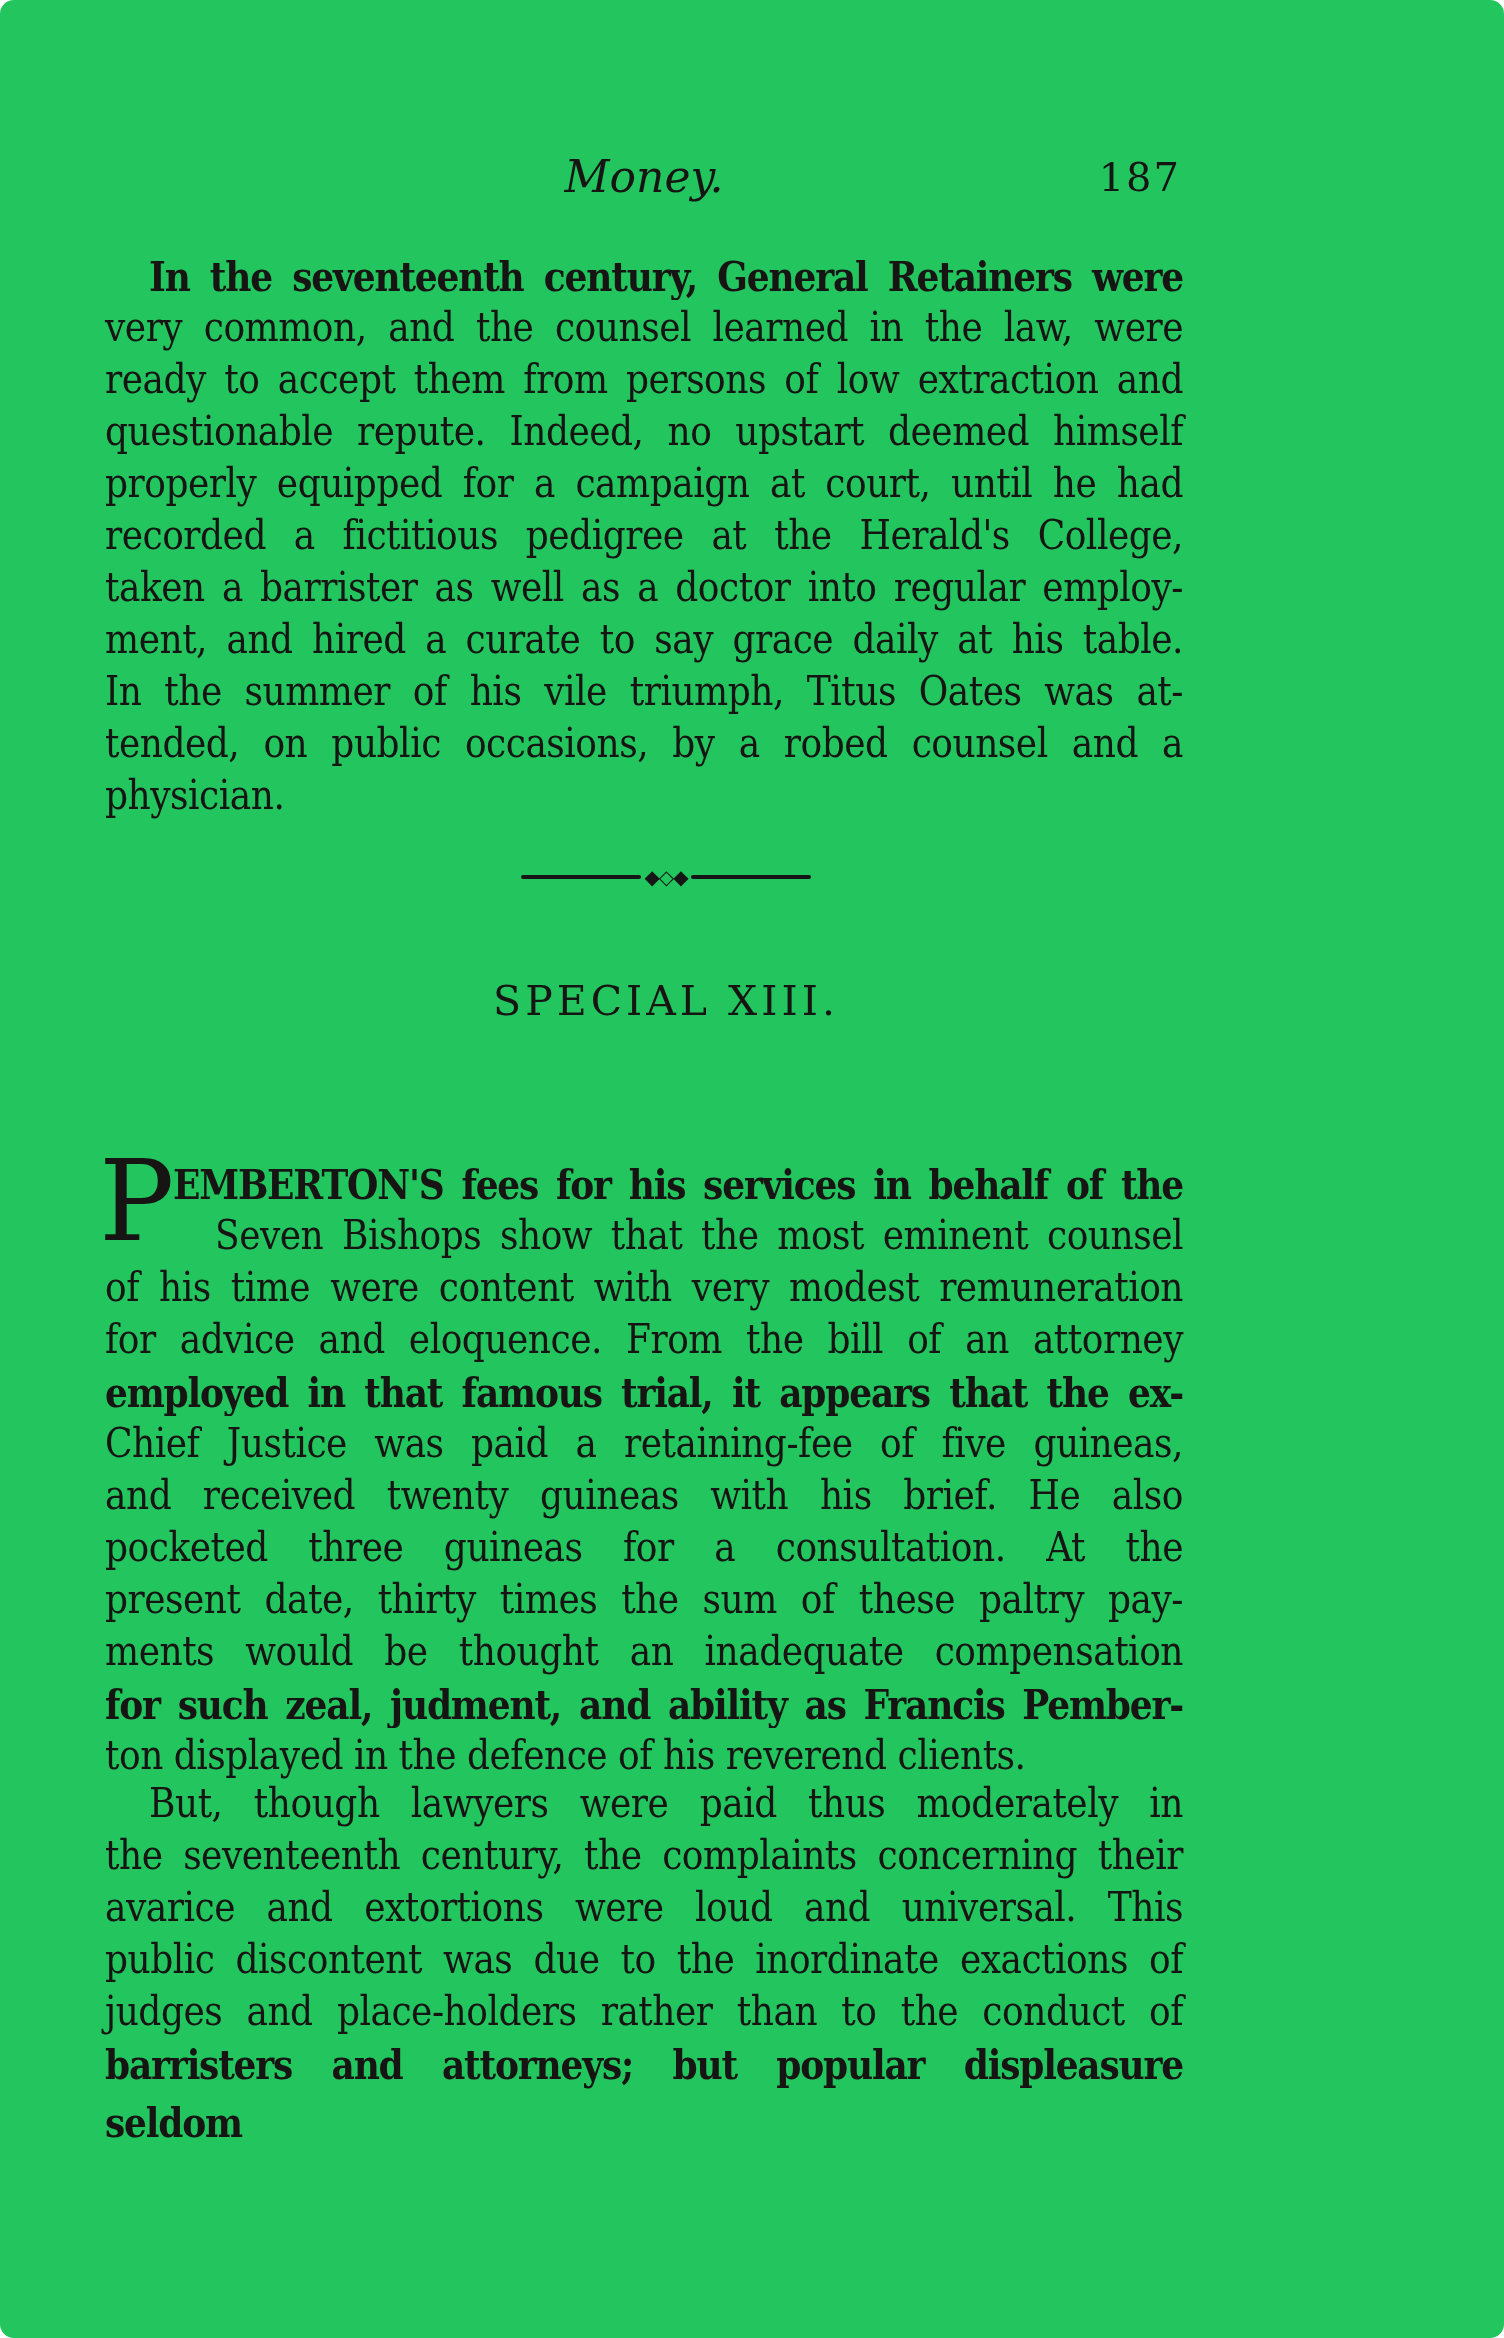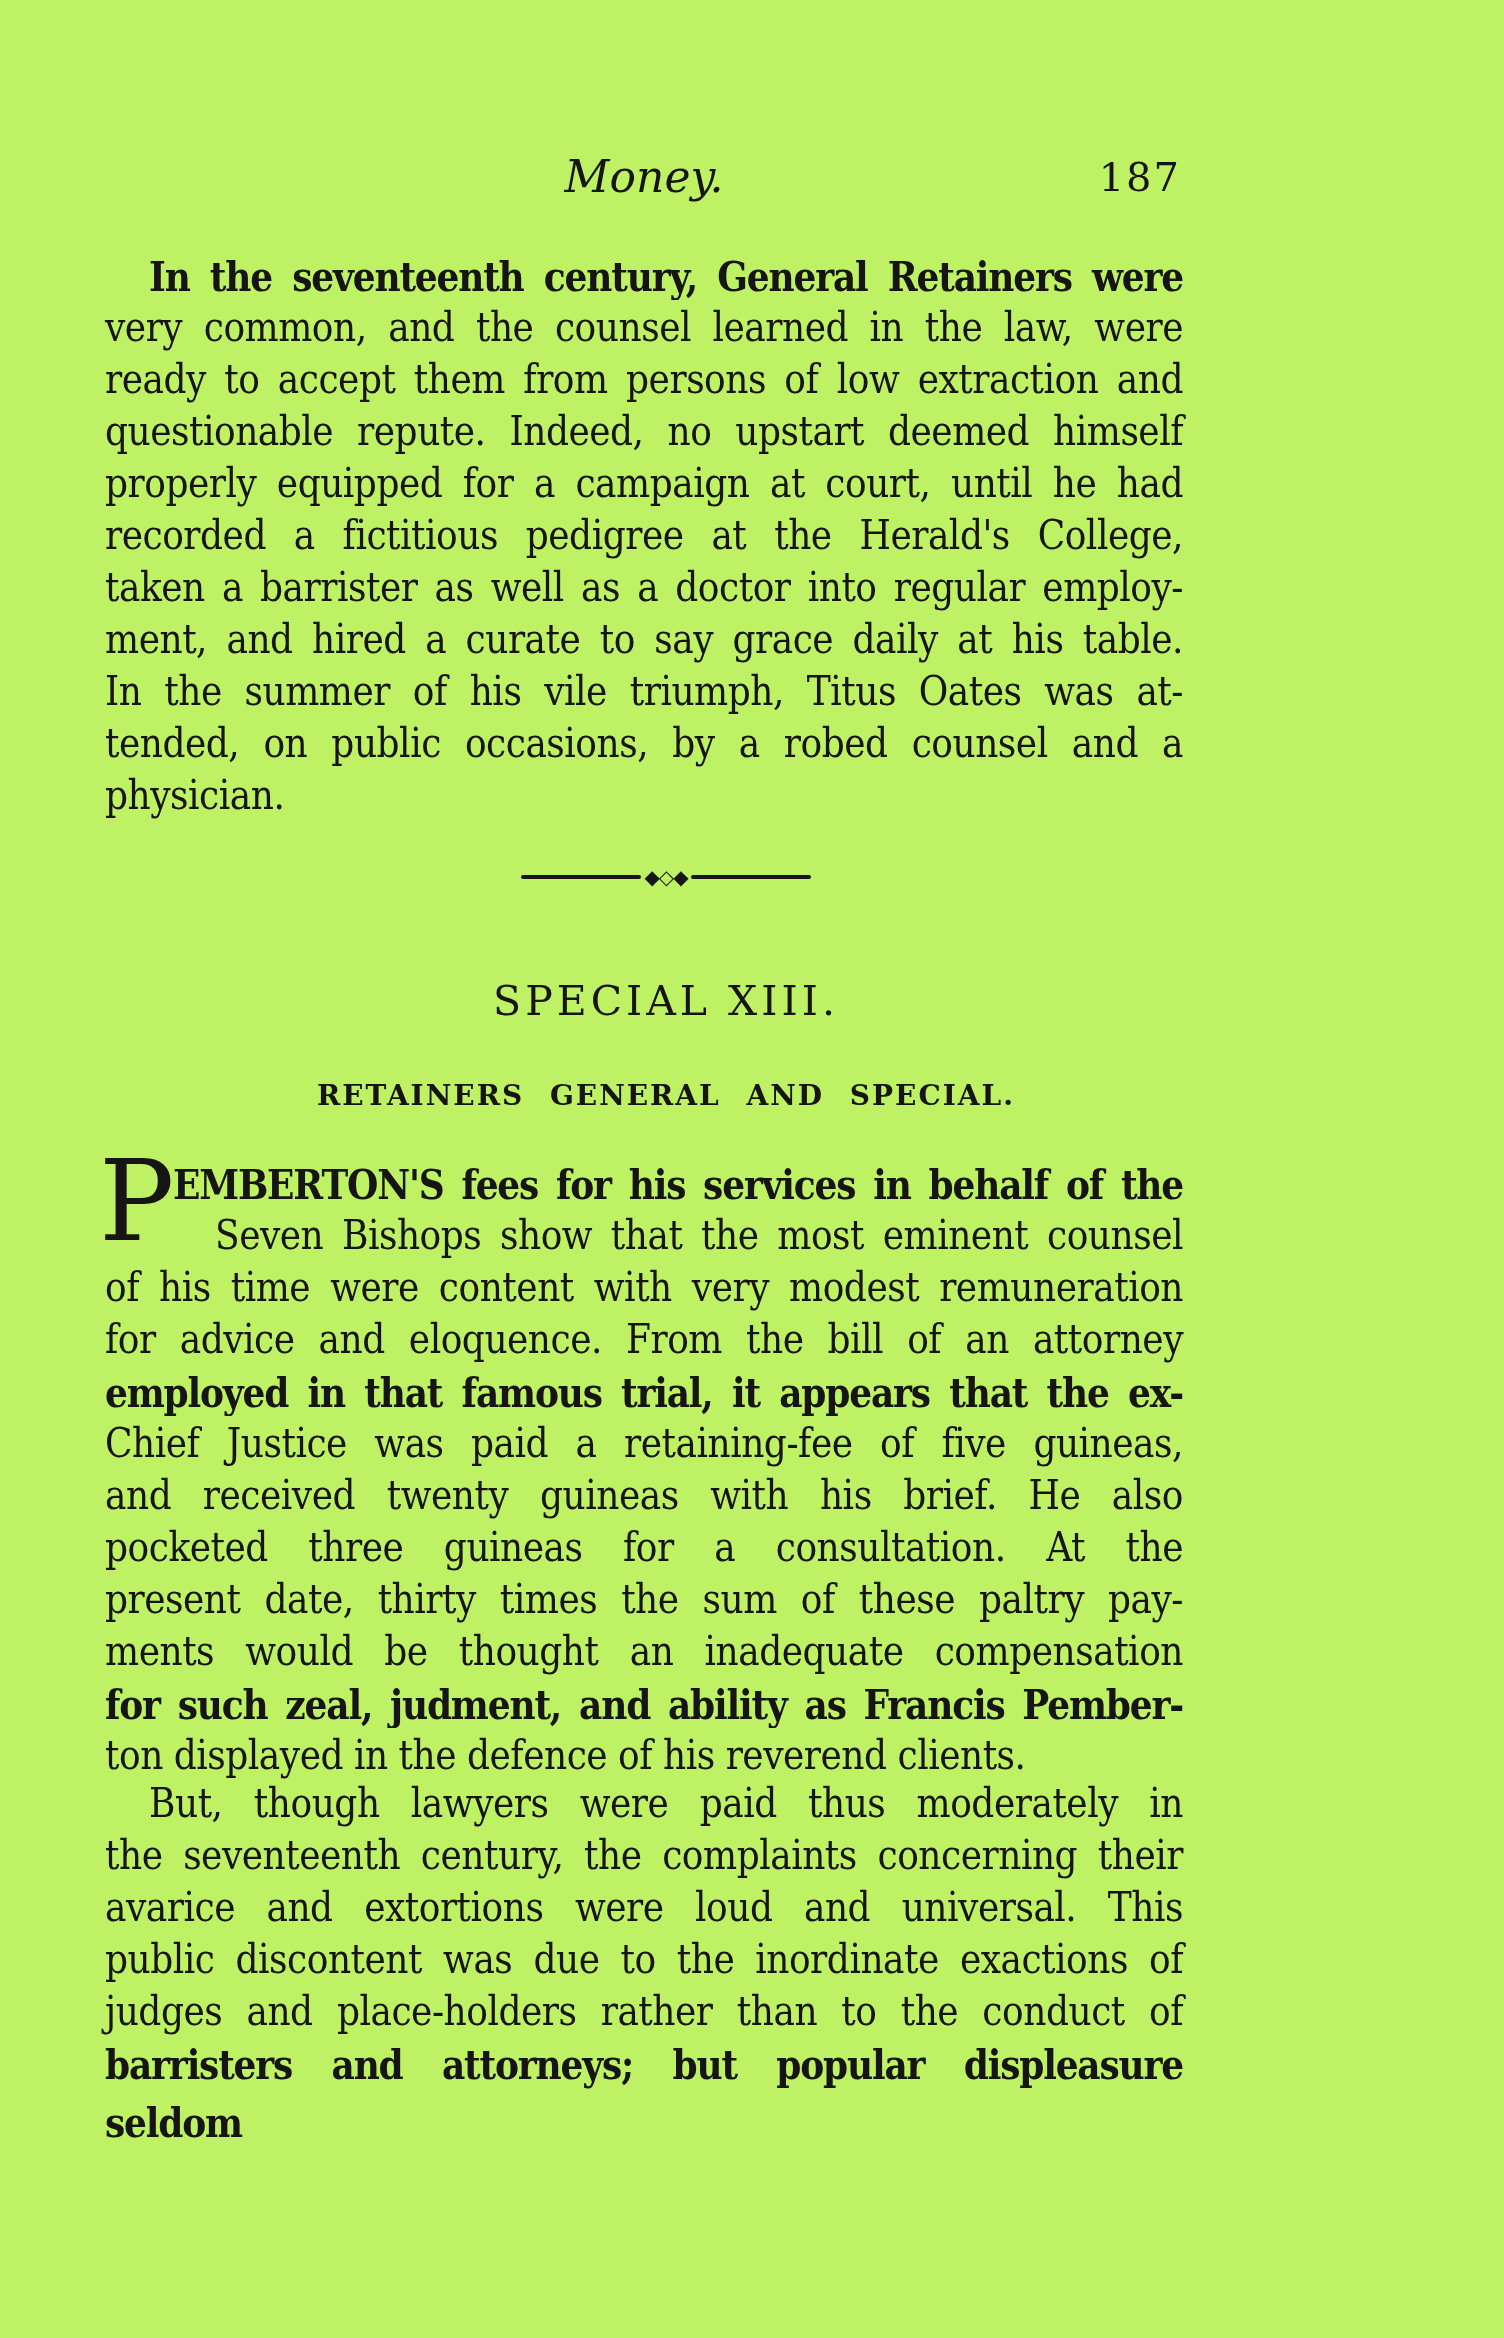--- a/index.html
+++ b/index.html
@@ -4,24 +4,25 @@
 <style>
   html, body {
     margin: 0;
     padding: 0;
     background: #ffffff;
   }
   .page {
     position: relative;
     width: 1504px;
     height: 2338px;
-    background: #bef264;
+    background: #22c55e;
     color: #171513;
     font-family: "DejaVu Serif", "Liberation Serif", serif;
     overflow: hidden;
+    border-radius: 14px;
   }
 
   
   .running-head {
     position: absolute;
     top: 148px;
     left: 105px;
     width: 1078px;
     height: 60px;
   }
@@ -161,21 +162,20 @@
     <div class="line">physician.</div>
   </section>
 
   <div class="divider">
     <span class="rule"></span>
     <span class="orn">◆◇◆</span>
     <span class="rule"></span>
   </div>
 
   <h2 class="chapter-heading">SPECIAL XIII.</h2>
-  <h3 class="chapter-subheading">RETAINERS GENERAL AND SPECIAL.</h3>
 
   <section class="para para-pemberton">
     <span class="drop-cap">P</span>
     <div class="line jl dc1 h">EMBERTON'S fees for his services in behalf of the</div>
     <div class="line jl dc2">Seven Bishops show that the most eminent counsel</div>
     <div class="line jl">of his time were content with very modest remuneration</div>
     <div class="line jl">for advice and eloquence. From the bill of an attorney</div>
     <div class="line jl h">employed in that famous trial, it appears that the ex-</div>
     <div class="line jl">Chief Justice was paid a retaining-fee of five guineas,</div>
     <div class="line jl">and received twenty guineas with his brief. He also</div>

